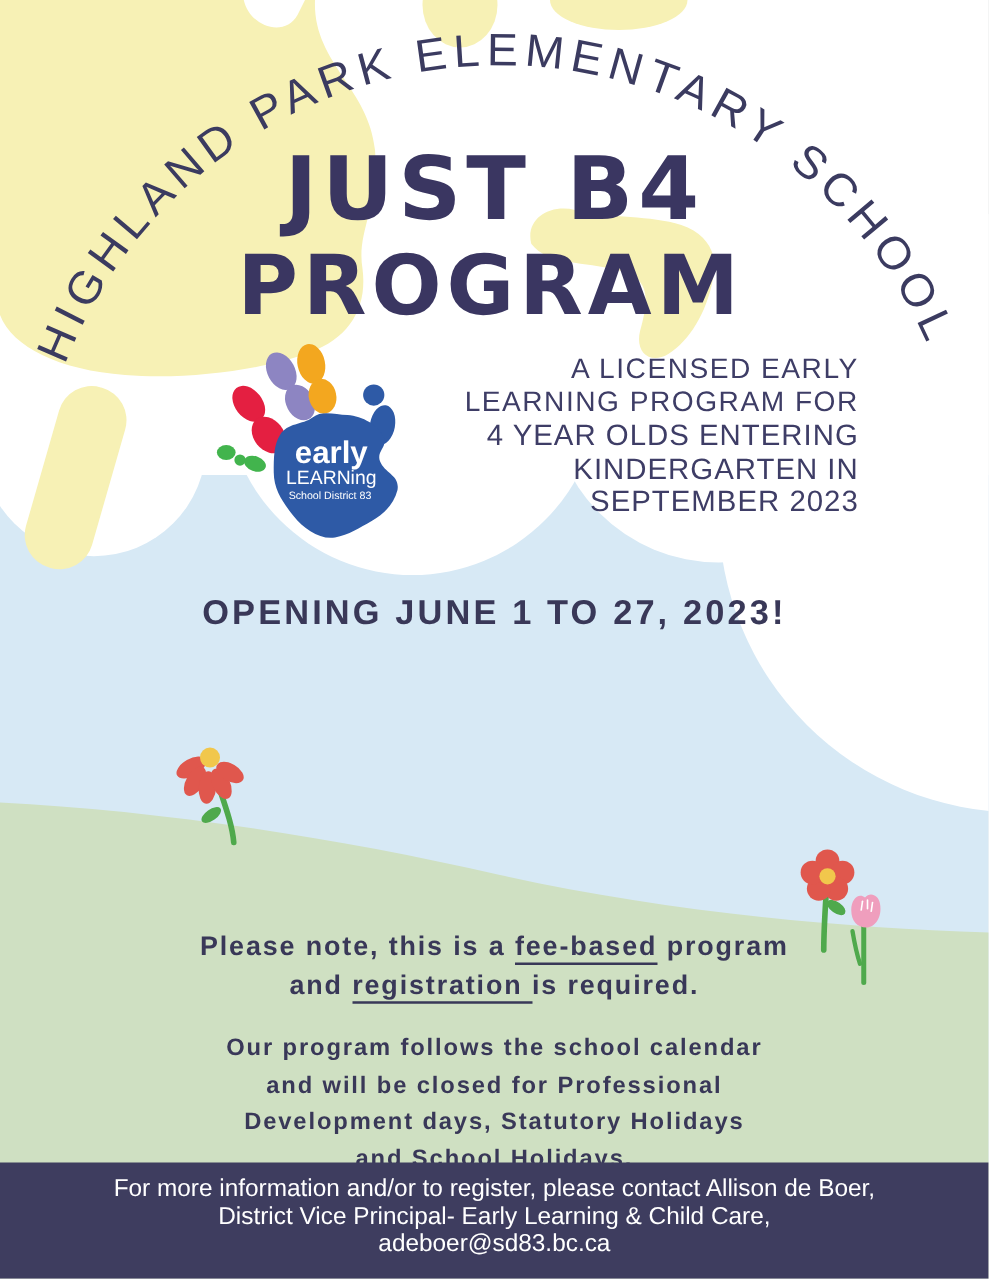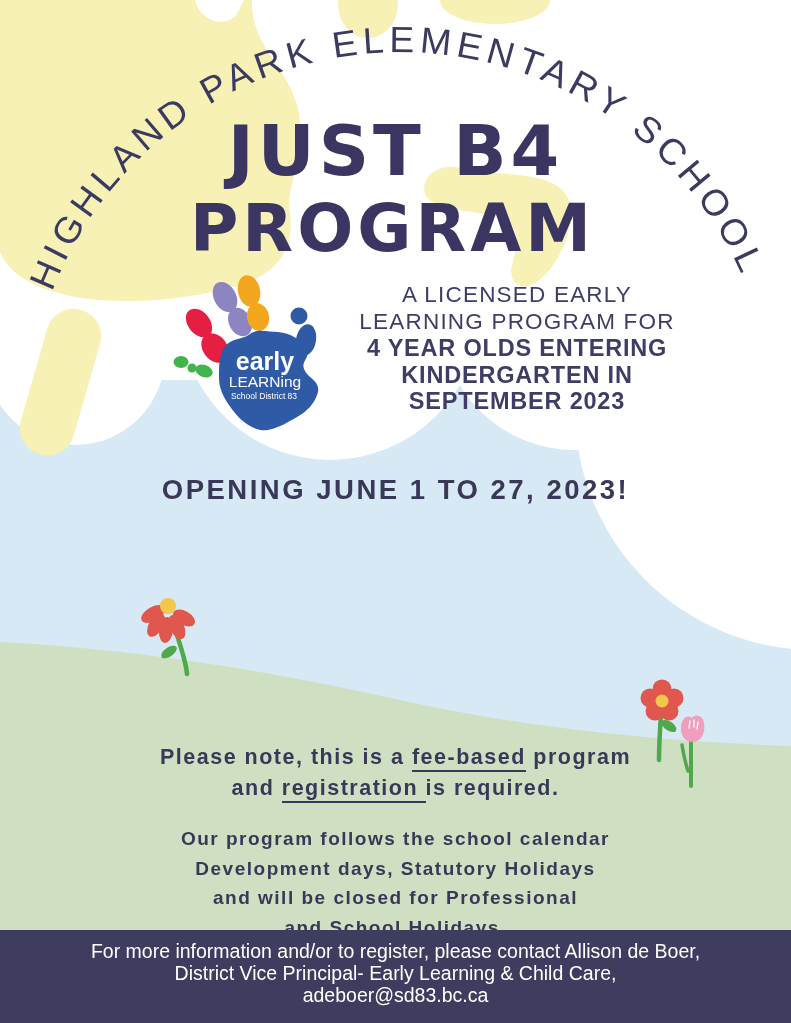--- a/index.html
+++ b/index.html
@@ -14,25 +14,25 @@
   .title-l1{
     top:116px;font-family:"DejaVu Sans",sans-serif;font-weight:bold;
     font-size:70px;letter-spacing:4px;color:#3a3661;line-height:1;
   }
   .title-l2{
     top:196px;left:-6px;font-family:"DejaVu Sans",sans-serif;font-weight:bold;
     font-size:66px;letter-spacing:4px;color:#3a3661;line-height:1;
   }
 
   .subheadline{
-    top:282px;left:347px;width:340px;text-align:center;
+    top:282px;left:347px;width:340px;text-align:right;
     color:#3e3d66;font-size:22.5px;line-height:26.5px;letter-spacing:1.2px;
   }
   .subheadline span{display:block;}
-  .subheadline .bold{font-weight:bold;font-size:23.5px;letter-spacing:0.8px;}
+  .subheadline .bold{font-weight:normal;font-size:23.5px;letter-spacing:0.8px;}
 
   .opening{
     top:474px;font-weight:bold;font-size:27.5px;letter-spacing:2.5px;color:#393858;
   }
 
   .schedule{
     top:517px;color:#3e3d66;font-size:25px;line-height:31px;letter-spacing:3px;
   }
   .schedule .b{font-weight:bold;letter-spacing:2px;}
 
@@ -176,22 +176,22 @@
   <div class="abs center opening">OPENING JUNE 1 TO 27, 2023!</div>
 
 
   <div class="abs center note">
     <div><span>Please note, this is a </span><span class="u">fee-based</span><span> program</span></div>
     <div><span>and </span><span class="u">registration </span><span>is required.</span></div>
   </div>
 
   <div class="abs center calendar">
     <span>Our program follows the school calendar</span>
+    <span>and will be closed for Professional</span>
     <span>Development days, Statutory Holidays</span>
-    <span>and will be closed for Professional</span>
     <span>and School Holidays.</span>
   </div>
 
   <div class="abs footer">
     <span>For more information and/or to register, please contact Allison de Boer,</span>
     <span>District Vice Principal- Early Learning &amp; Child Care,</span>
     <span>adeboer@sd83.bc.ca</span>
   </div>
 
 </div>

